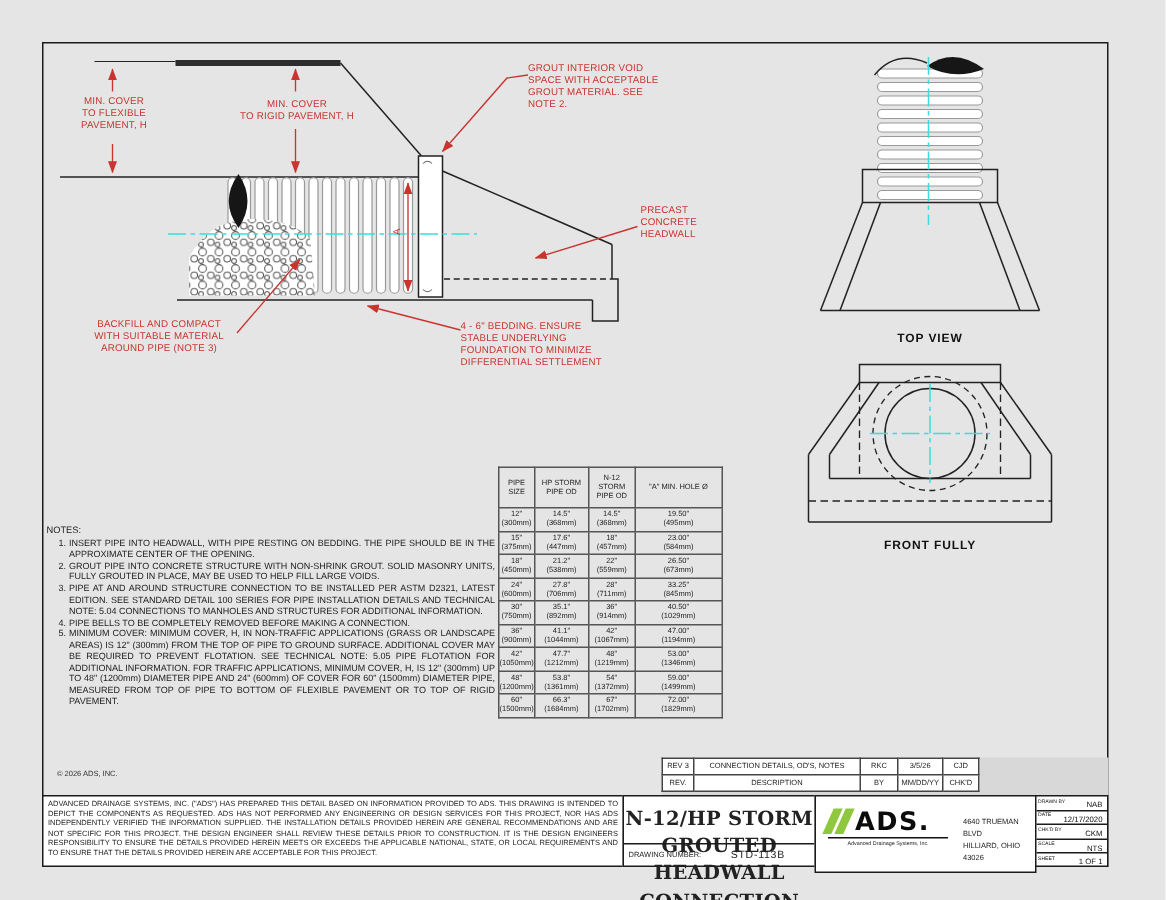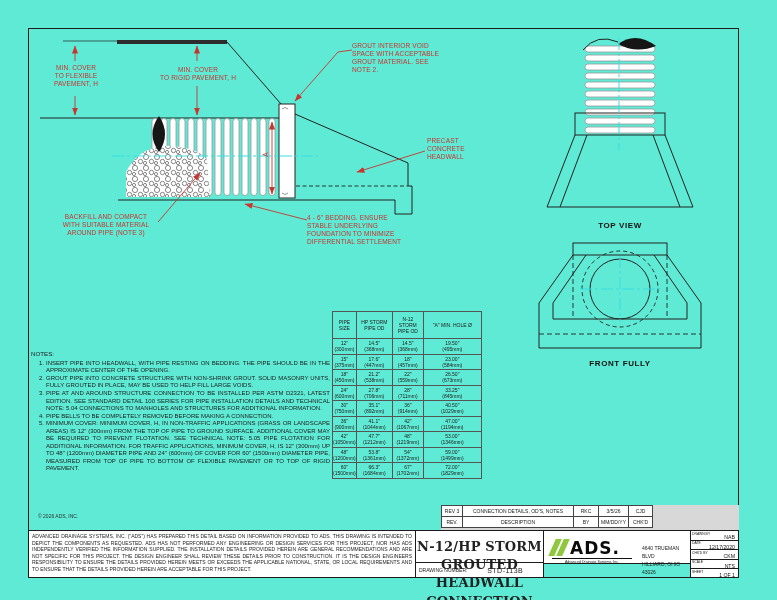--- a/index.html
+++ b/index.html
@@ -1,16 +1,16 @@
 <!DOCTYPE html>
 <html><head>
 <meta charset="utf-8">
 <style>
   html,body{margin:0;padding:0;background:#ffffff;}
-  .sheet{position:relative;width:777px;height:600px;background:#5eead4;
+  .sheet{position:relative;width:777px;height:600px;background:#e5e5e5;
          font-family:"Liberation Sans",sans-serif;color:#222;overflow:hidden;}
   .sheet-border{position:absolute;left:28px;top:28px;width:711px;height:550px;
          border:1.5px solid #1b1b1b;box-sizing:border-box;}
   svg.linework{position:absolute;left:0;top:0;}
 
   .red-note{position:absolute;color:#c9342f;font-size:6.5px;line-height:1.25;
             white-space:pre-line;letter-spacing:.15px;}
   .center{text-align:center;}
   .dim-a{position:absolute;left:263px;top:151px;color:#c9342f;font-size:6.5px;
          transform:rotate(-90deg);}
@@ -43,21 +43,21 @@
   .legal-box{left:28px;top:530px;width:388px;height:48px;padding:2px 3px;font-size:5px;
              line-height:1.31;text-align:justify;color:#222;}
   .title-box{left:415px;top:530px;width:129px;height:48px;}
   .title-text{position:absolute;left:0;right:0;top:7px;text-align:center;
               font-family:"DejaVu Serif",serif;font-weight:bold;font-size:13px;
               line-height:1.4;white-space:pre-line;letter-spacing:.2px;}
   .dwg-row{position:absolute;left:0;right:0;bottom:0;height:14px;border-top:1px solid #1b1b1b;
            display:flex;align-items:center;}
   .dwg-label{font-size:5px;padding-left:3px;}
   .dwg-value{flex:1;text-align:center;font-size:7px;letter-spacing:.5px;}
-  .logo-box{left:543px;top:530px;width:148px;height:34px;}
+  .logo-box{left:543px;top:530px;width:148px;height:52px;}
   .logo-wrap{position:absolute;left:8px;top:7px;width:82px;}
   .logo-line{display:flex;align-items:flex-end;height:18px;}
   .slash{width:5.5px;height:17px;background:#8fc73e;transform:skewX(-24deg);margin-right:2.5px;}
   .logo-ads{font-weight:900;font-size:17px;line-height:16px;letter-spacing:1px;
             font-family:"DejaVu Sans",sans-serif;color:#0b0b0b;margin-left:2px;}
   .logo-rule{height:1.5px;background:#111;margin-top:1.5px;width:80px;}
   .logo-caption{font-size:3.6px;margin-top:1px;width:80px;text-align:center;color:#222;}
   .address{position:absolute;left:98px;top:13px;font-size:5px;line-height:1.6;
            white-space:pre-line;color:#222;}
   .meta-box{left:690px;top:530px;width:49px;height:48px;}

